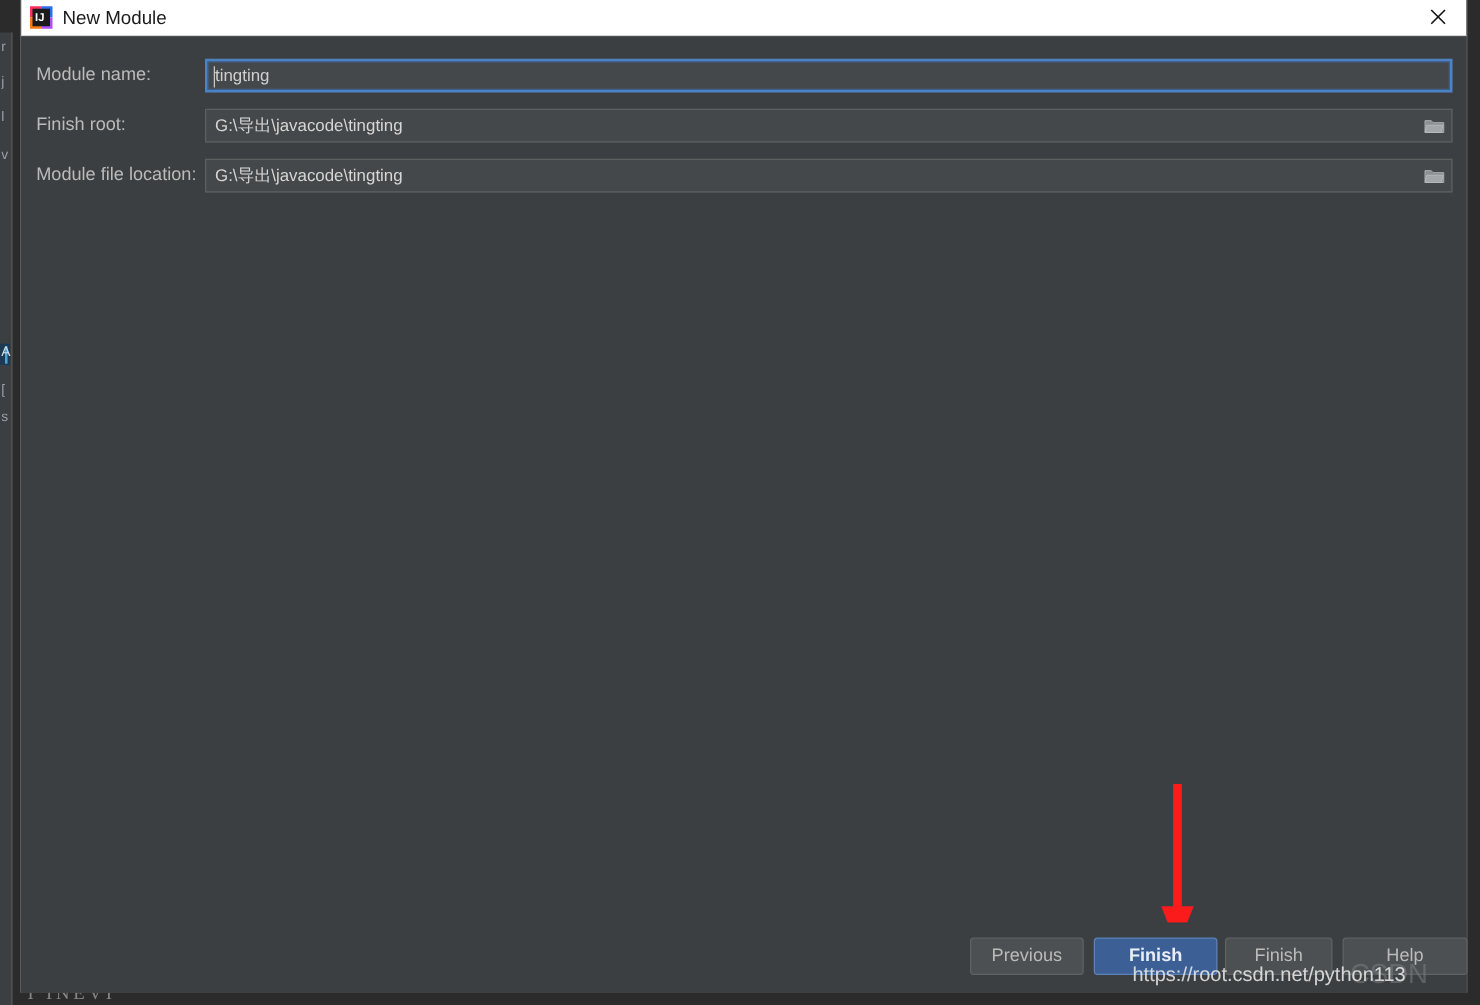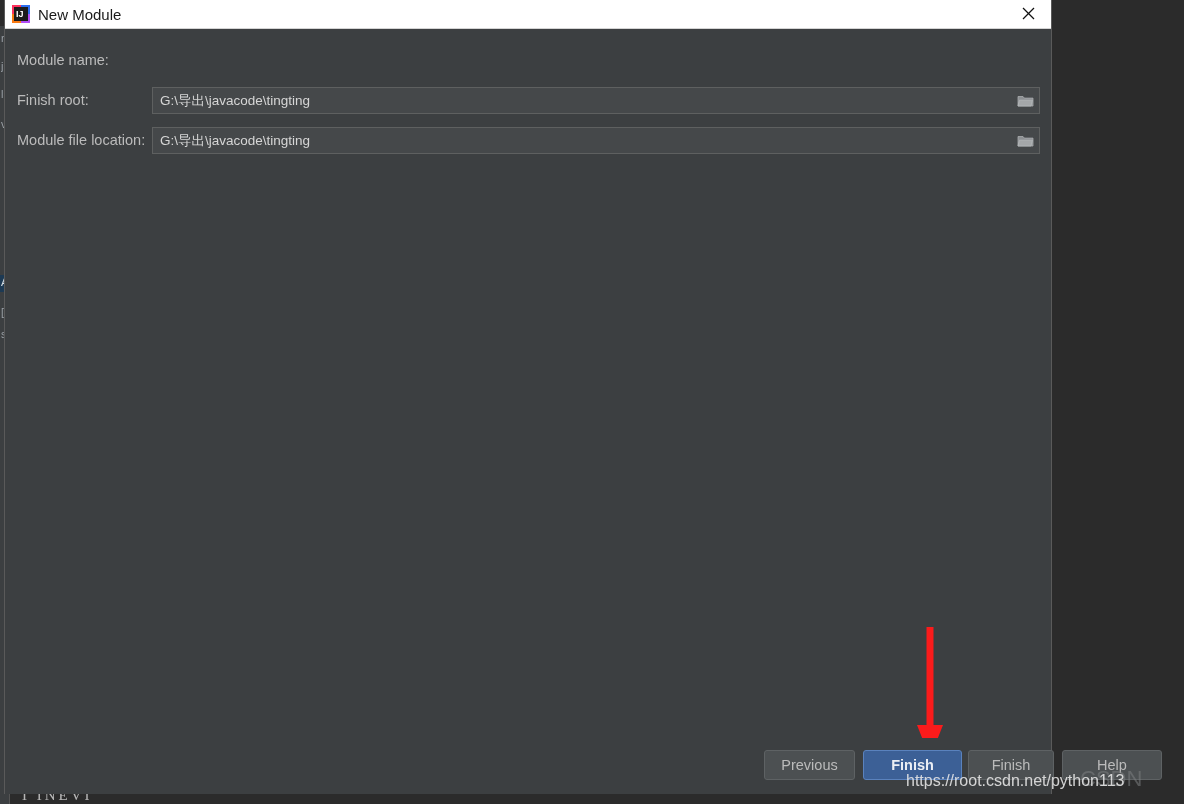--- a/index.html
+++ b/index.html
@@ -52,33 +52,33 @@
     left: 4px;
     width: 2px;
     height: 14px;
     background: #4fa3d1;
   }
   .ide-bottom-text {
     position: absolute;
     left: 22px;
     bottom: 0px;
     font-size: 15px;
-    color: #e5e5e5;
+    color: #a3a3a3;
     letter-spacing: 3px;
     font-family: "Liberation Serif", serif;
     opacity: 0.75;
     white-space: nowrap;
   }
 
   
   #dialog {
     position: absolute;
-    left: 4px;
+    left: 16px;
     top: 0;
-    width: 1048px;
+    width: 1158px;
     height: 794px;
     background: #3c3f41;
     border: 1px solid #5a5a5a;
     border-top: none;
     box-sizing: border-box;
   }
 
   
   .titlebar {
     position: relative;
@@ -300,20 +300,24 @@
         <line x1="1" y1="1" x2="12" y2="12" stroke="#111" stroke-width="1.3"></line>
         <line x1="12" y1="1" x2="1" y2="12" stroke="#111" stroke-width="1.3"></line>
       </svg>
     </div>
   </div>
 
   <div class="dlg-body">
 
     <div class="form-row" style="top:18px">
       <div class="form-label">Module name:</div>
+      <div class="form-field focused">
+        <div class="caret"></div>
+        <div class="field-text focused-text">tingting</div>
+      </div>
     </div>
 
     <div class="form-row" style="top:58px">
       <div class="form-label">Finish root:</div>
       <div class="form-field">
         <div class="field-text">G:\导出\javacode\tingting</div>
         <div class="browse-btn">
           <svg width="17" height="14" viewBox="0 0 17 14" aria-hidden="true">
             <path d="M1 2.5h5l1.4 1.6H16V12H1z" fill="#8d9093" stroke="#a9acae" stroke-width="0.8" stroke-linejoin="round"></path>
             <path d="M2.4 6.2h13L14 12H1z" fill="#a4a7a9" stroke="#b8bbbd" stroke-width="0.7" stroke-linejoin="round"></path>

